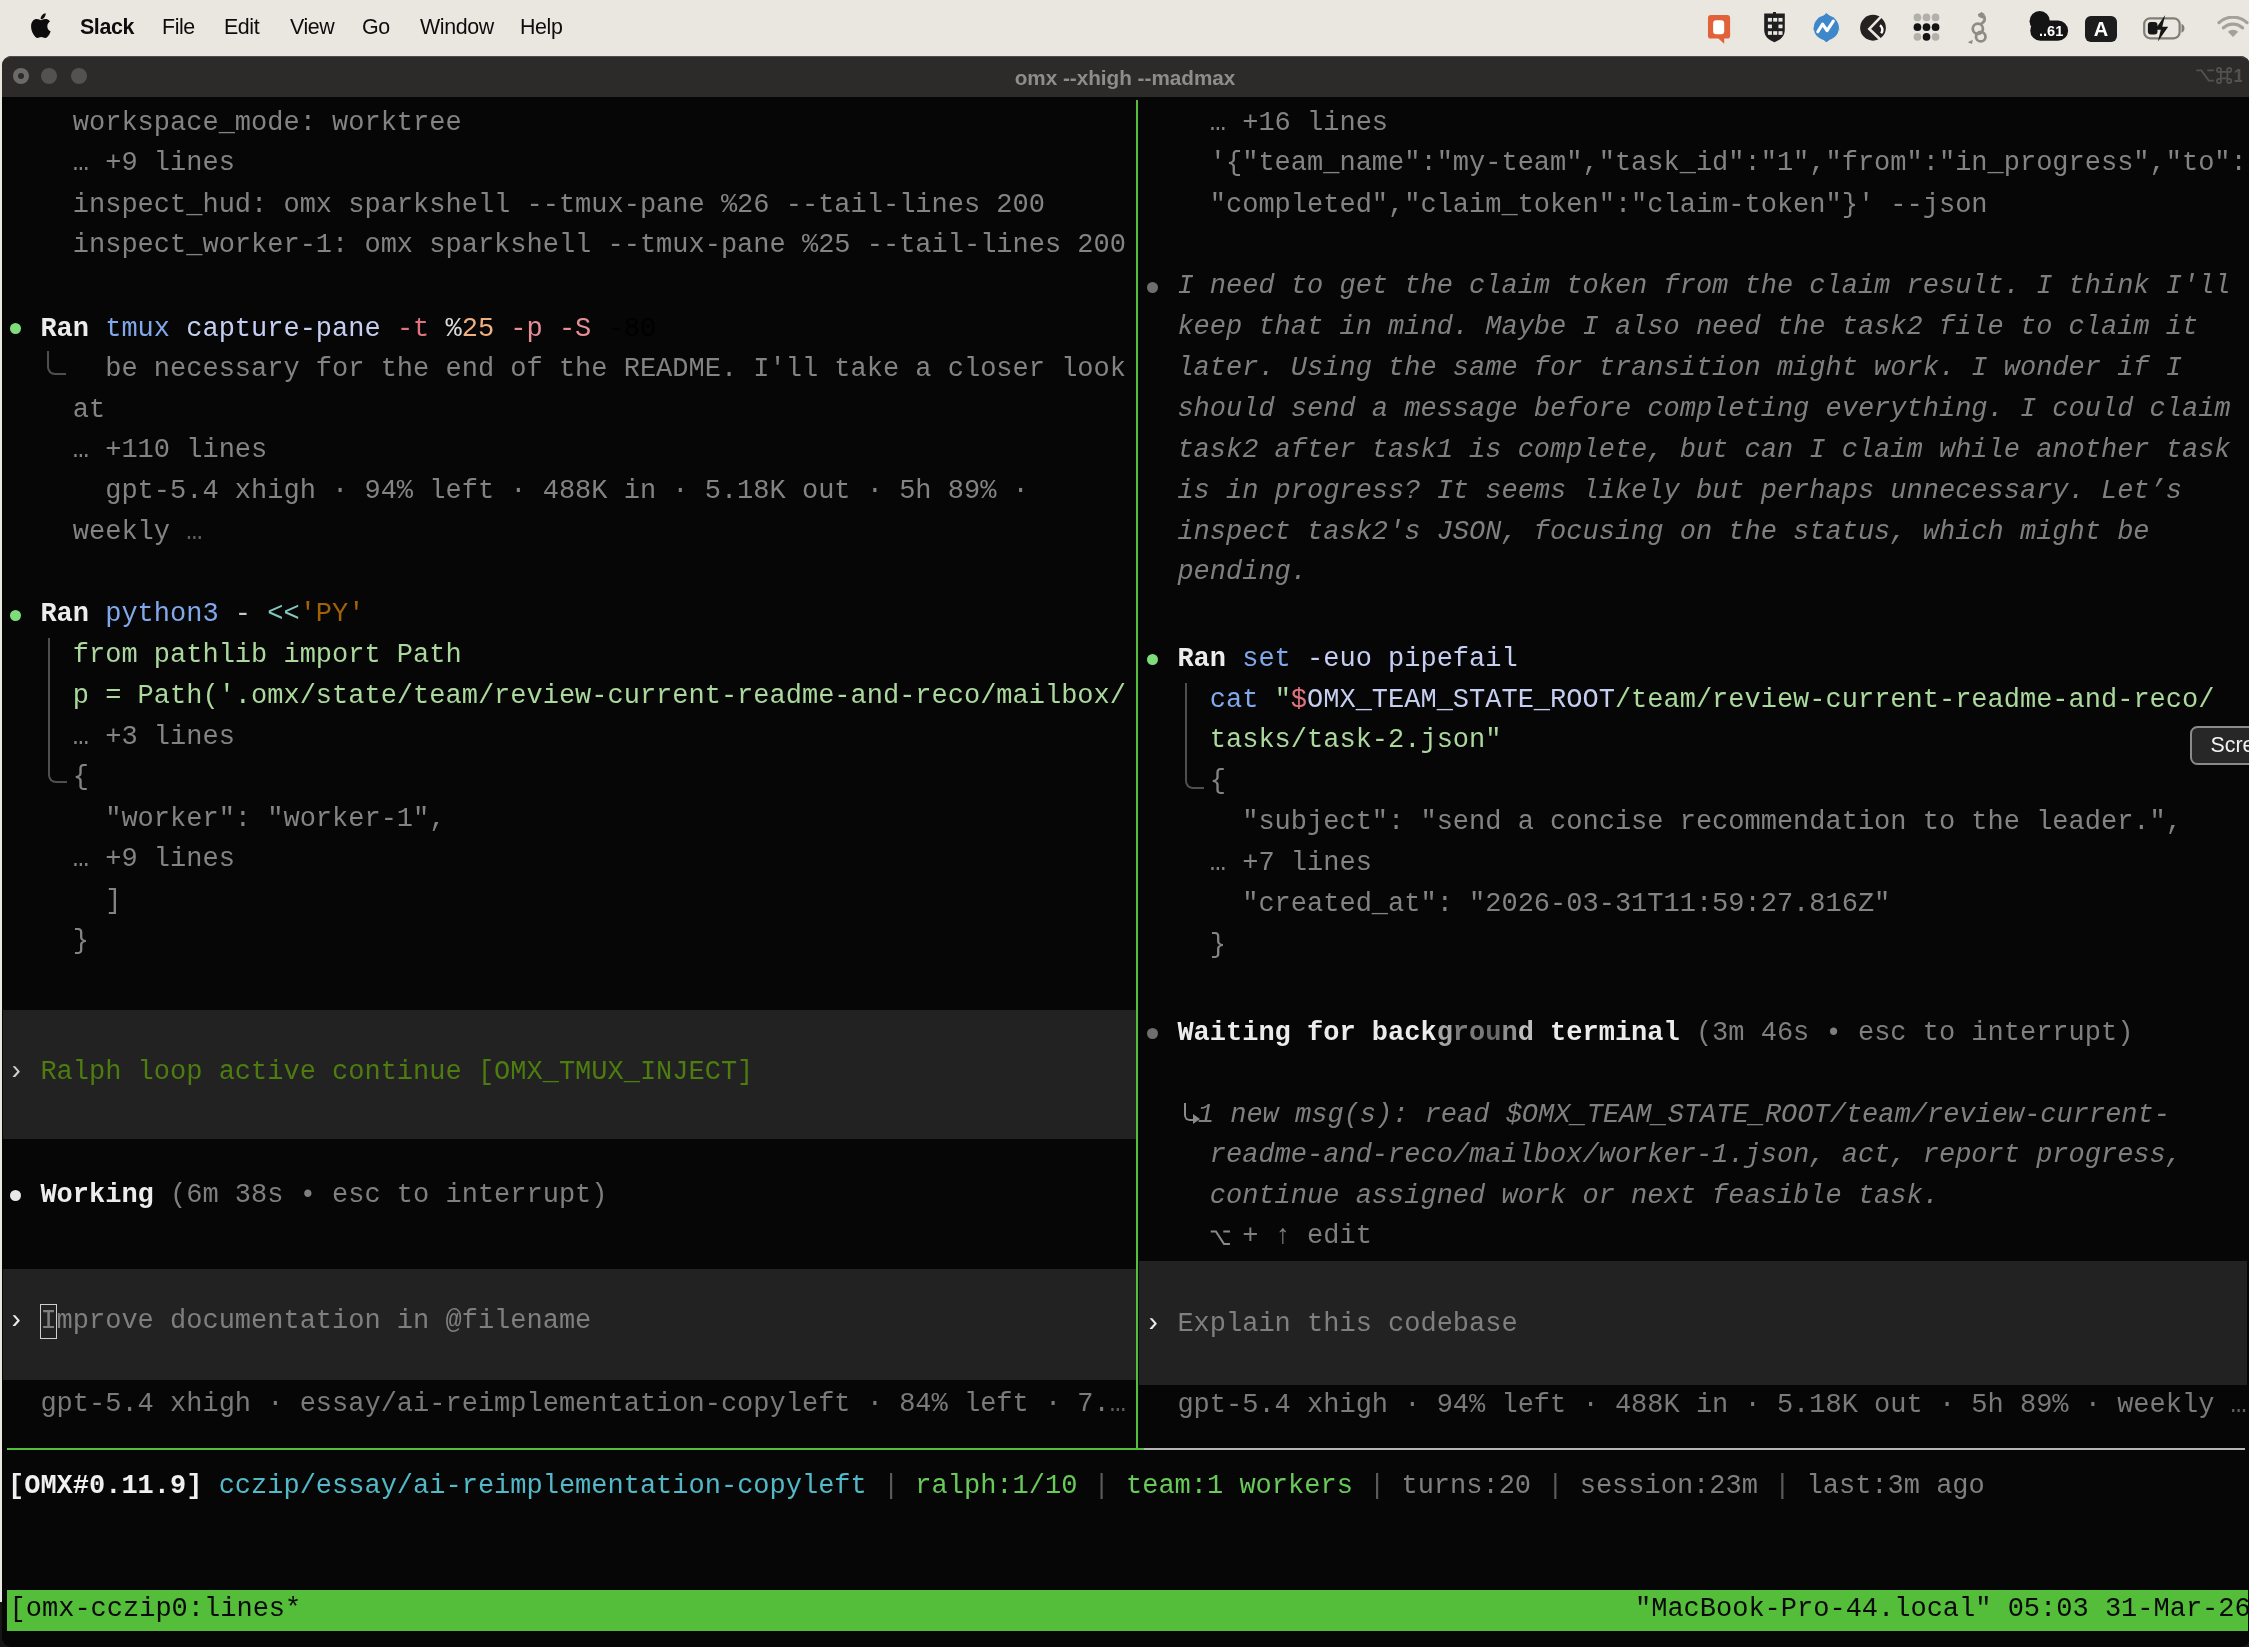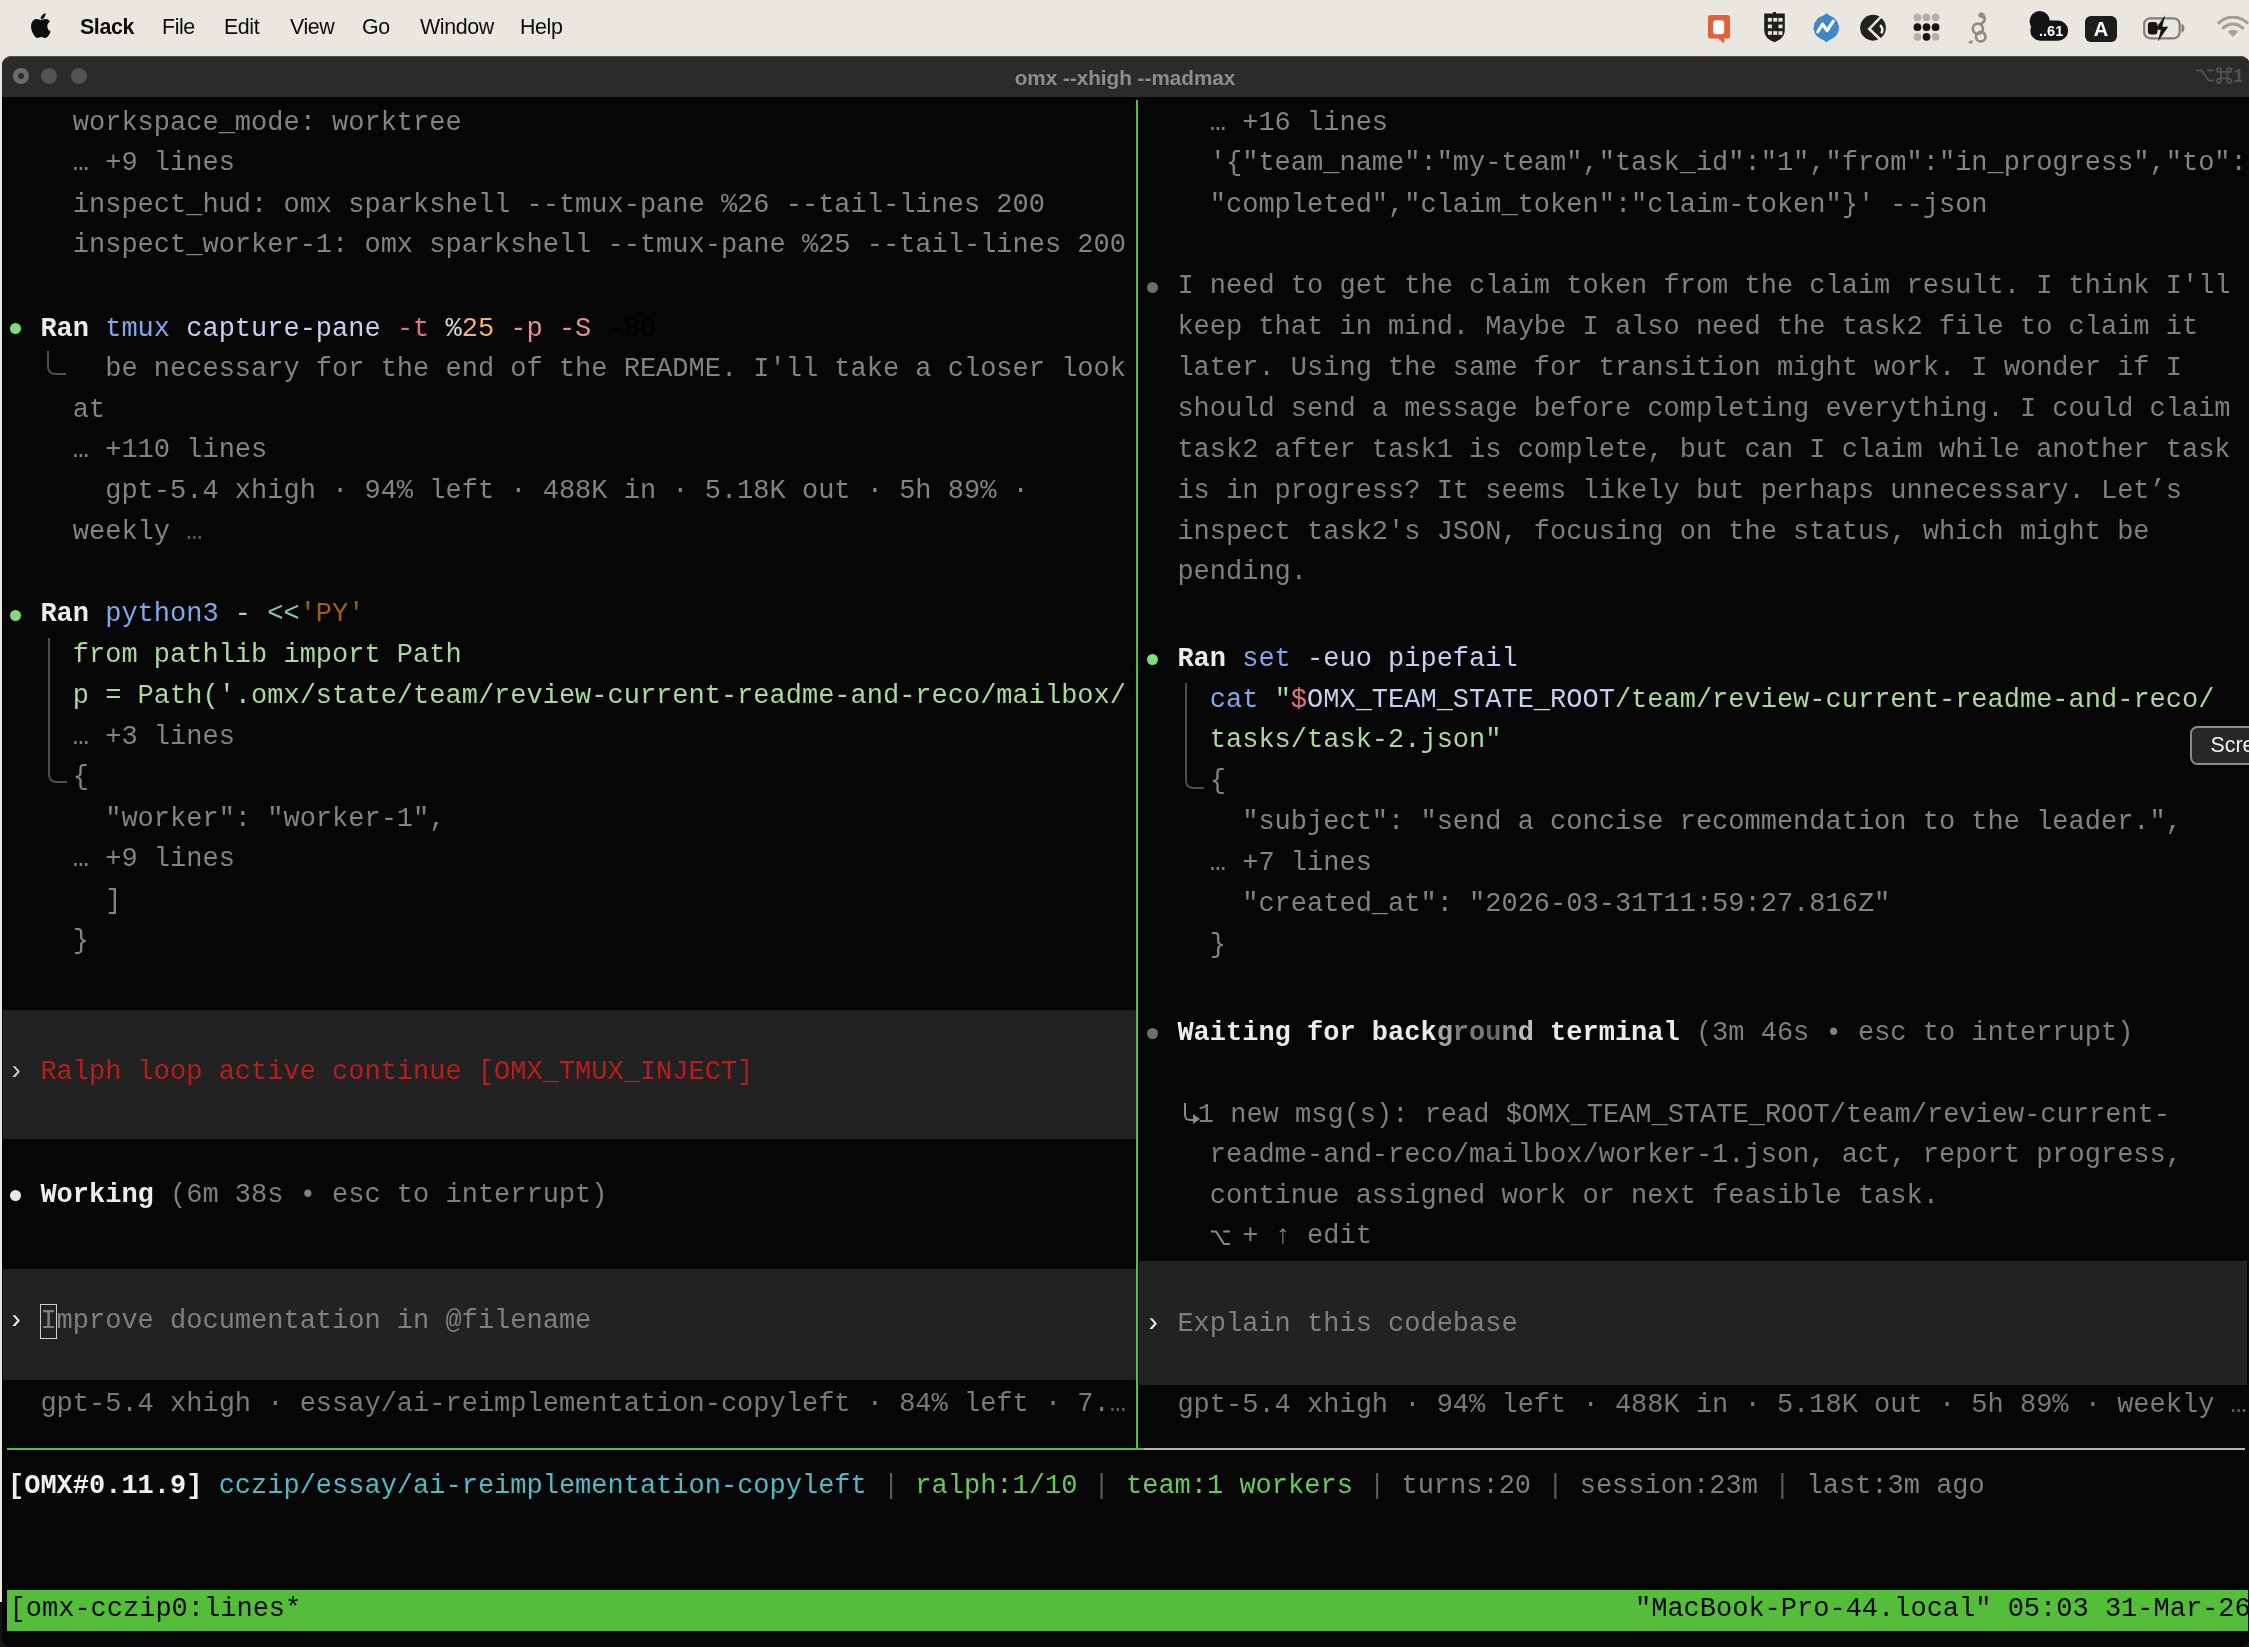--- a/index.html
+++ b/index.html
@@ -2,21 +2,21 @@
 <html style="font-size:11.8px"><head><meta charset="utf-8"><style>
 *{margin:0;padding:0;box-sizing:border-box}
 html,body{width:2250px;height:1648px;background:#eae7e0;overflow:hidden;position:relative;font-family:"Liberation Sans",sans-serif}
 .mb{position:absolute;left:0;top:0;width:2250px;height:56px;background:#eae7e0}
 .mi{position:absolute;top:7.4px;height:41px;line-height:41px;font-size:21.4px;letter-spacing:-0.4px;color:#0d0d0d}
 .win{position:absolute;left:1.5px;top:56px;width:2248px;height:1591px;background:#060606;border-radius:9.6px}
 .tb{position:absolute;left:1.5px;top:56px;width:2248px;height:41px;background:#2d2b2a;border-radius:9.6px 9.6px 0 0;border-top:0.7px solid #504e4d}
 .tl{position:absolute;border-radius:50%;width:16px;height:16px;top:68px}
 .ln{position:absolute;font-family:"Liberation Mono",monospace;font-size:27px;line-height:41px;height:41px;white-space:pre;color:#838383}
 .b{font-weight:bold}
-.it{}
+.it{font-style:italic}
 .dot{position:absolute;width:11px;height:11px;border-radius:50%}
 .band{position:absolute;background:#222}
 .tree{position:absolute;border-left:2.2px solid #4f4f4f;border-bottom:2.2px solid #4f4f4f;border-bottom-left-radius:8px}
 .w{color:#ececec}
 .g{color:#7f7f7f}
 .blu{color:#80a8ea}
 .lav{color:#c6cff2}
 .grn{color:#abd89c}
 .pnk{color:#e68f97}
 </style></head><body>
@@ -137,21 +137,21 @@
 <div class="tree" style="left:48px;top:638px;width:19px;height:145px"></div>
 <div class="ln" style="left:8px;top:635px"><span class="grn">    from pathlib import Path</span></div>
 <div class="ln" style="left:8px;top:676px"><span class="grn">    p = Path('.omx/state/team/review-current-readme-and-reco/mailbox/</span></div>
 <div class="ln" style="left:8px;top:717px">    … +3 lines</div>
 <div class="ln" style="left:8px;top:757px">    {</div>
 <div class="ln" style="left:8px;top:799px">      "worker": "worker-1",</div>
 <div class="ln" style="left:8px;top:839px">    … +9 lines</div>
 <div class="ln" style="left:8px;top:881px">      ]</div>
 <div class="ln" style="left:8px;top:921px">    }</div>
 <div class="band" style="left:3px;top:1010px;width:1133px;height:129px"></div>
-<div class="ln" style="left:8px;top:1052px"><span style="color:#cfcfcf">›</span> <span style="color:#b91c1c">Ralph loop active continue [OMX_TMUX_INJECT]</span></div>
+<div class="ln" style="left:8px;top:1052px"><span style="color:#cfcfcf">›</span> <span style="color:#4d7c0f">Ralph loop active continue [OMX_TMUX_INJECT]</span></div>
 <div class="dot" style="left:10.3px;top:1190px;background:#e8e8e8"></div>
 <div class="ln" style="left:8px;top:1175px">  <span class="b w">Working</span> <span class="g">(6m 38s • esc to interrupt)</span></div>
 <div class="band" style="left:3px;top:1269px;width:1133px;height:111px"></div>
 <div class="ln" style="left:8px;top:1301px"><span class="w">›</span> <span class="g">Improve documentation in @filename</span></div>
 <div style="position:absolute;left:40px;top:1304px;width:17px;height:35px;border:1.5px solid #cfcfcf"></div>
 <div class="ln" style="left:8px;top:1384px"><span style="color:#7a7a7a">  gpt-5.4 xhigh · essay/ai-reimplementation-copyleft · 84% left · 7.</span><span style="color:#5e5e5e">…</span></div>
 <div class="ln" style="left:1145px;top:103px">    … +16 lines</div>
 <div class="ln" style="left:1145px;top:143px">    '{"team_name":"my-team","task_id":"1","from":"in_progress","to":</div>
 <div class="ln" style="left:1145px;top:185px">    "completed","claim_token":"claim-token"}' --json</div>
 <div class="dot" style="left:1147px;top:282px;background:#6e6e6e"></div>

